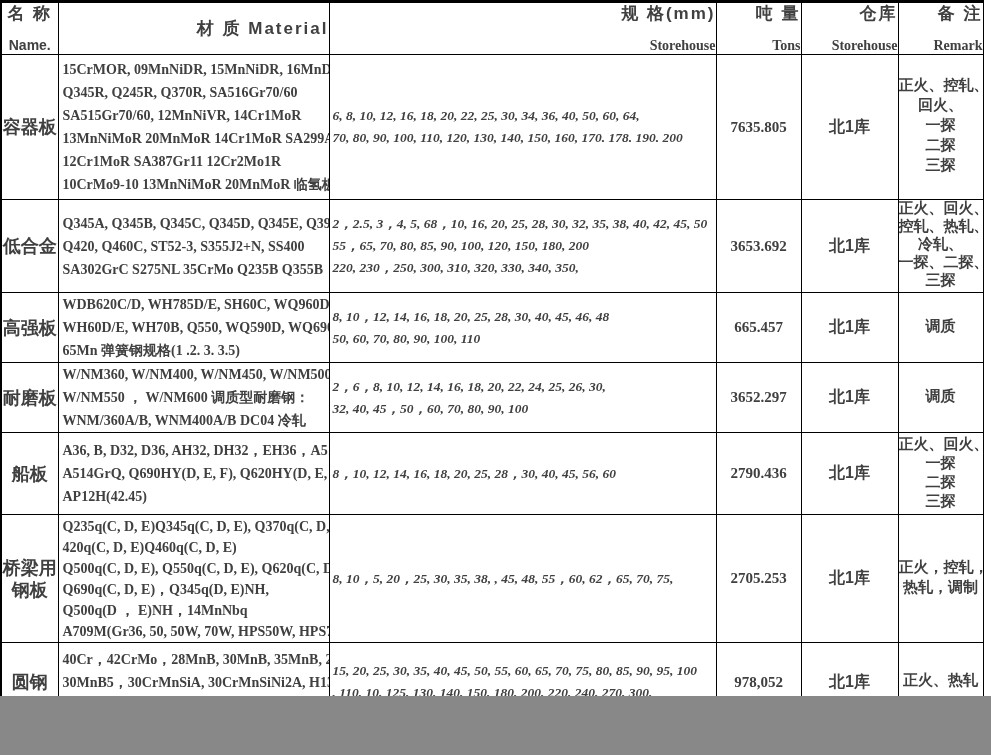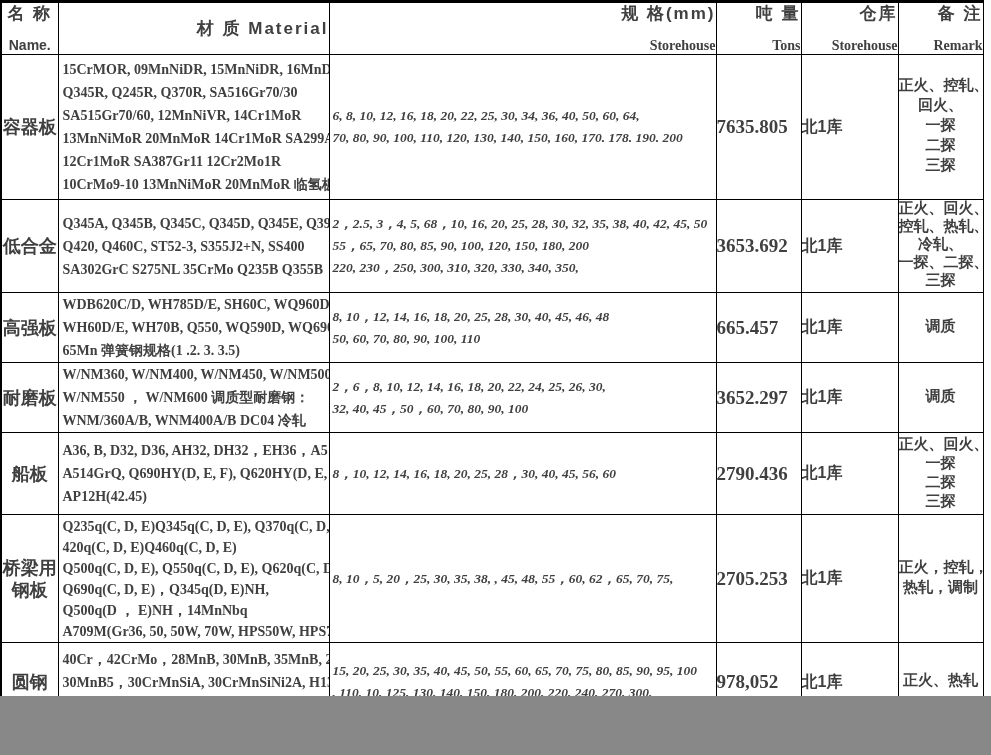--- a/index.html
+++ b/index.html
@@ -18,22 +18,22 @@
   .hz { font-size:17px; line-height:22px; font-family:"Liberation Sans","DejaVu Sans",sans-serif; font-weight:700; letter-spacing:2px;}
   .he { font-size:14px; line-height:17px; letter-spacing:0;margin-top:12px; }
   .he:empty { display:none; }
   .c-name { text-align:center; font-size:18px; font-family:"Liberation Sans","DejaVu Sans",sans-serif; }
   .c-name .line { line-height:22px; }
   .c-mat { padding-left:4px; font-size:14px; }
   .c-mat .line { line-height:23px; white-space:nowrap; }
   tbody tr:nth-child(6) .c-mat .line { line-height:21px; }
   .c-spec { padding-left:3px; font-size:13.5px; }
   .c-spec .line { line-height:22px; white-space:nowrap;font-style:italic; }
-  .c-tons { text-align:left; font-size:19px;margin-left:36px; }
-  .c-store { text-align:left; font-size:16px; font-family:"Liberation Sans","DejaVu Sans",sans-serif; }
+  .c-tons { text-align:center; font-size:15px;margin-left:36px; }
+  .c-store { text-align:center; font-size:16px; font-family:"Liberation Sans","DejaVu Sans",sans-serif; }
   .c-remark { text-align:center; font-size:15px; font-family:Liberation Mono, monospace; }
   .c-remark .line { line-height:20px; white-space:nowrap; }
   tbody tr:nth-child(2) .c-remark .line { line-height:18px; }
   tbody tr:nth-child(5) .c-remark .line { line-height:19px; }
   .footer { width:991px; height:32px; border-top:3px solid #000; border-bottom:3px solid #000;
             border-left:2px solid #000; display:flex; align-items:center; padding-left:26px;
             white-space:nowrap; overflow:hidden; background:#fff; }
   .f-office { font-size:24px; font-family:Liberation Mono, monospace; margin-right:24px; }
   .f-phone  { font-size:25px; margin-right:10px; letter-spacing:0.5px; }
   .f-slogan { font-size:22px; font-family:"Liberation Sans","DejaVu Sans",sans-serif; letter-spacing:-0.5px; }
@@ -80,21 +80,21 @@
         </th>
       </tr>
     </thead>
     <tbody>
         <tr>
           <td class="c-name">
             <div class="line">容器板</div>
           </td>
           <td class="c-mat">
             <div class="line">15CrMOR, 09MnNiDR, 15MnNiDR, 16MnDR,</div>
-            <div class="line">Q345R, Q245R, Q370R, SA516Gr70/30</div>
+            <div class="line">Q345R, Q245R, Q370R, SA516Gr70/60</div>
             <div class="line">SA515Gr70/60, 12MnNiVR, 14Cr1MoR</div>
             <div class="line">13MnNiMoR 20MnMoR 14Cr1MoR SA299A</div>
             <div class="line">12Cr1MoR SA387Gr11 12Cr2Mo1R</div>
             <div class="line">10CrMo9-10 13MnNiMoR 20MnMoR 临氢板(HIC)</div>
           </td>
           <td class="c-spec">
             <div class="line">6, 8, 10, 12, 16, 18, 20, 22, 25, 30, 34, 36, 40, 50, 60, 64,</div>
             <div class="line">70, 80, 90, 100, 110, 120, 130, 140, 150, 160, 170. 178. 190. 200</div>
           </td>
           <td class="c-tons">7635.805</td>

